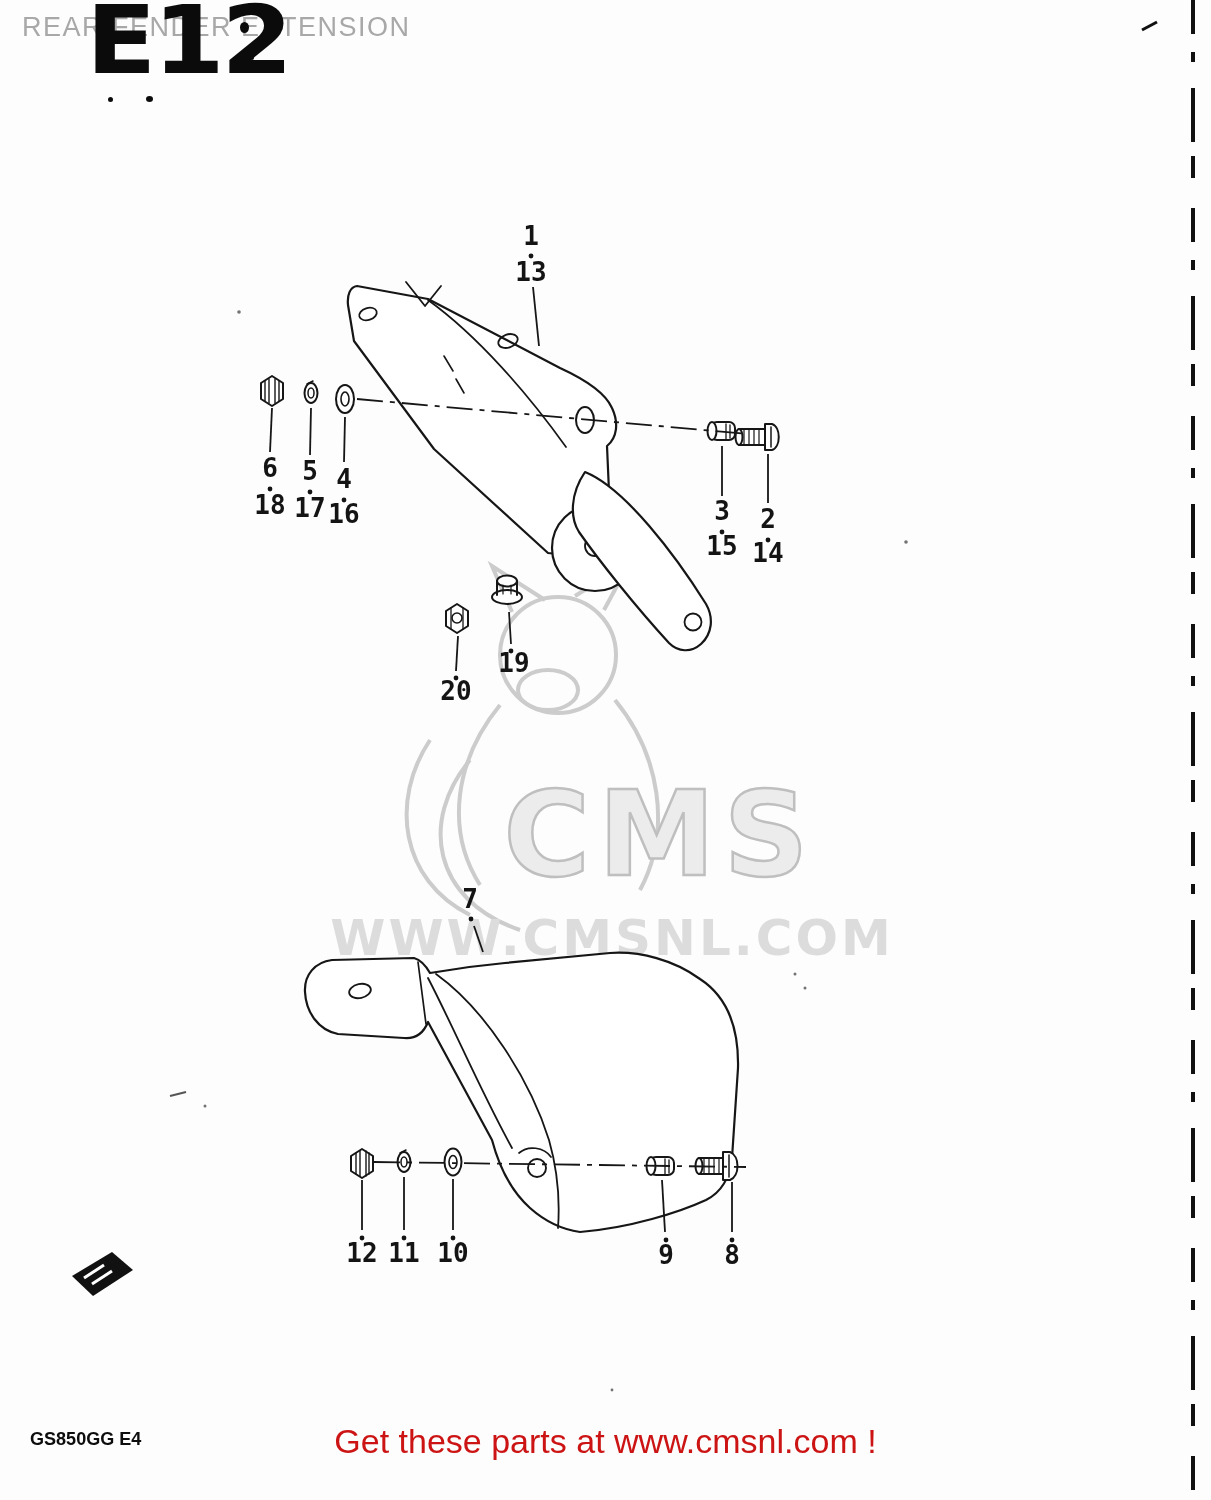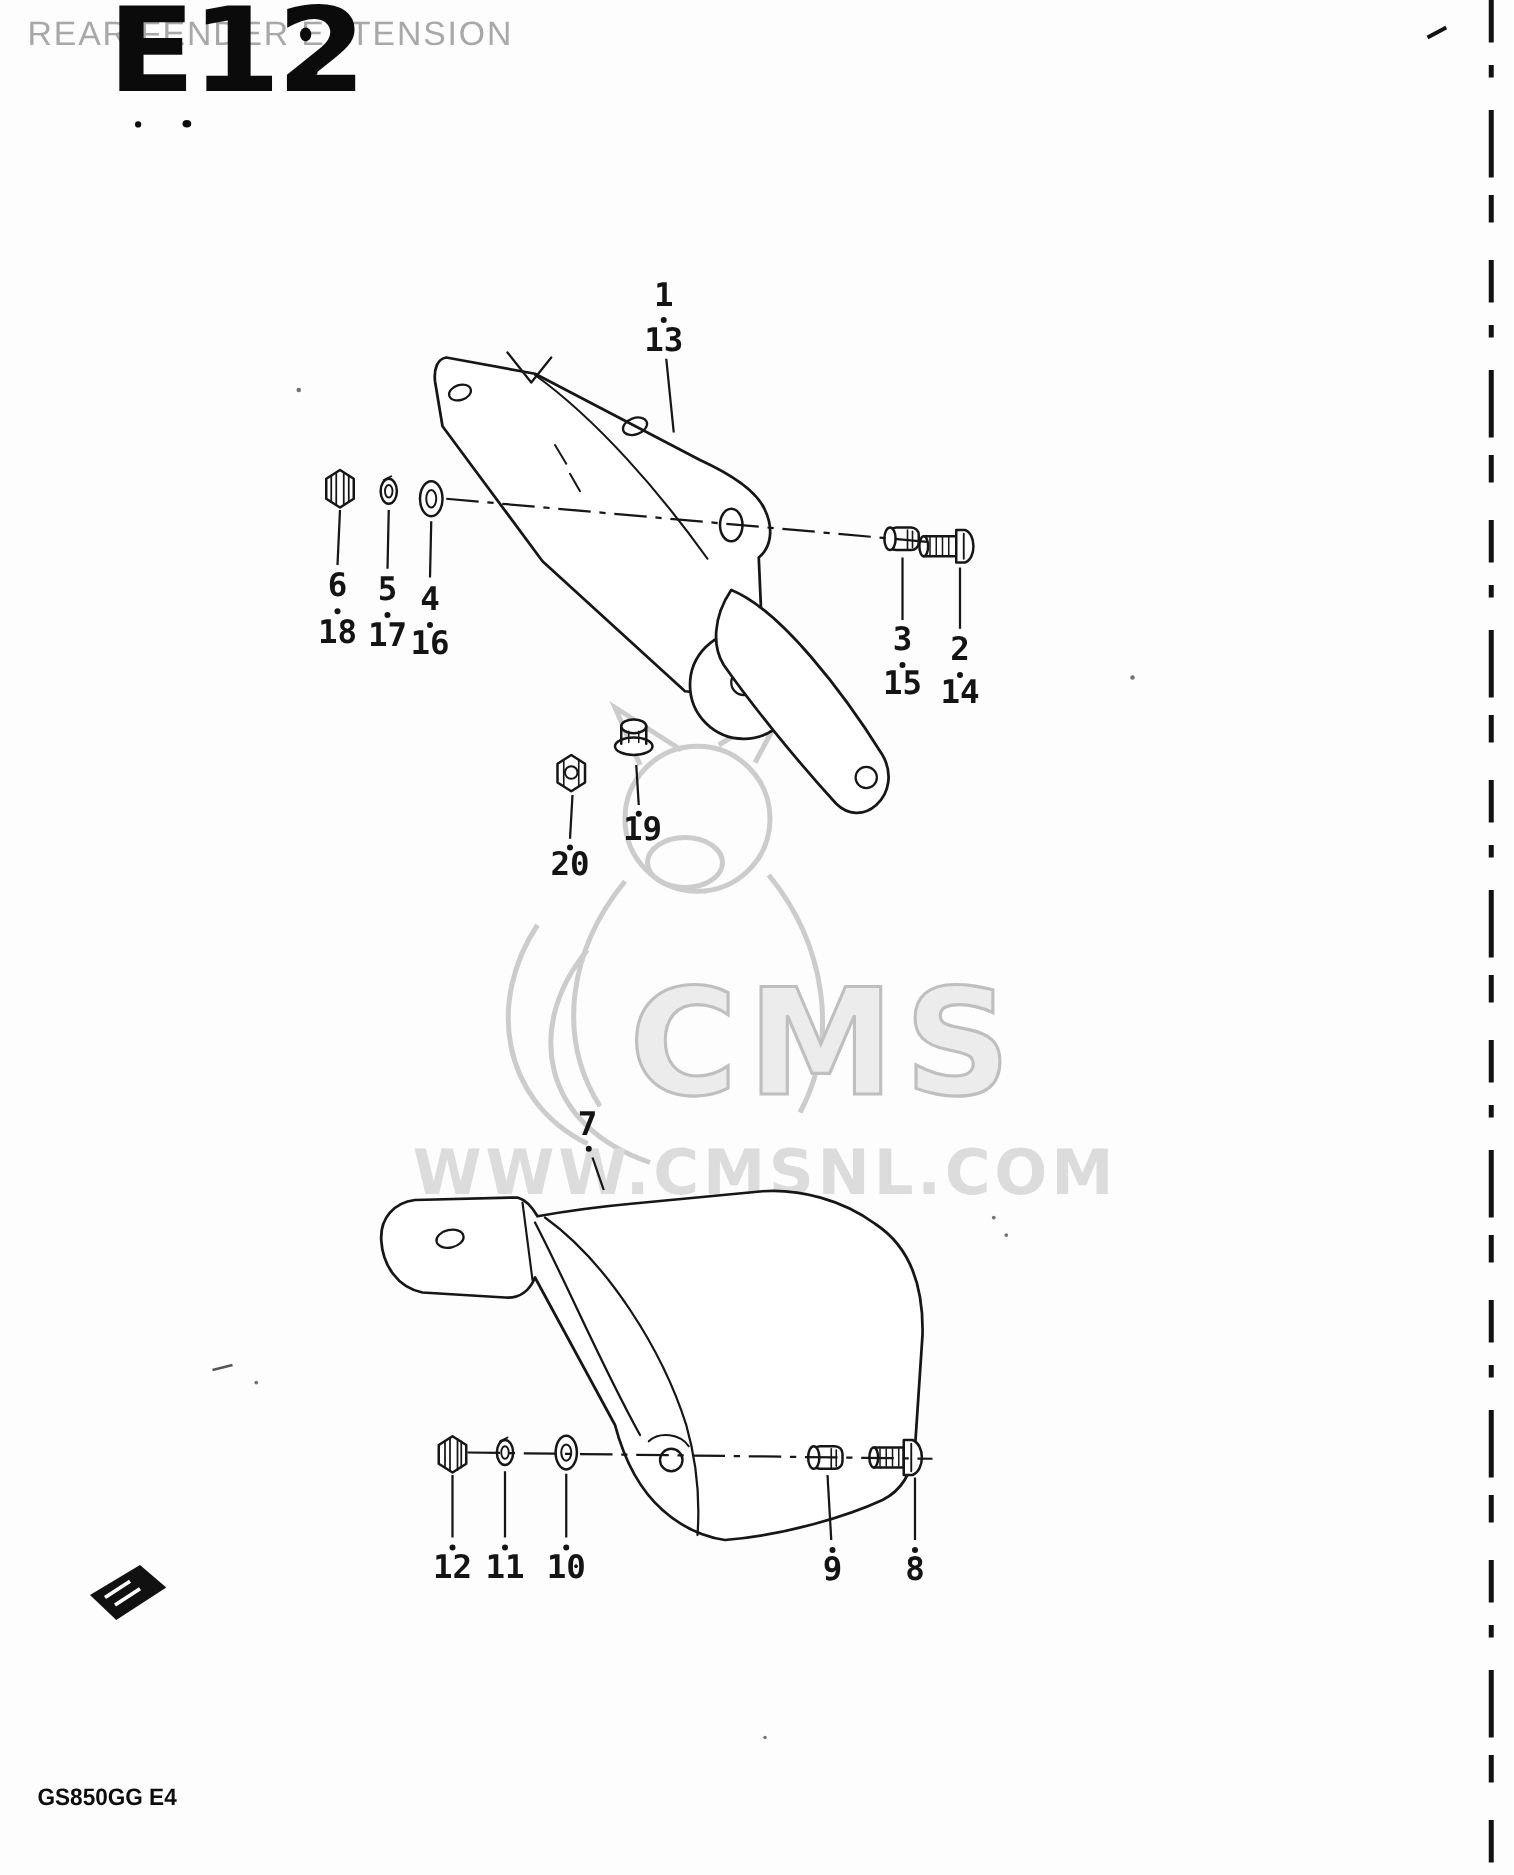--- a/index.html
+++ b/index.html
@@ -303,14 +303,15 @@
     <line x1="170" y1="1096" x2="186" y2="1092" stroke="#555555" stroke-width="2"></line>
 
     <g>
       <polygon points="72,1276 112,1252 133,1270 93,1296" fill="#111111"></polygon>
       <line x1="84" y1="1278" x2="104" y2="1265" stroke="#ffffff" stroke-width="3"></line>
       <line x1="92" y1="1284" x2="112" y2="1271" stroke="#ffffff" stroke-width="3"></line>
     </g>
   </svg>
 
   <div class="model-code">GS850GG E4</div>
+  <div class="promo">Get these parts at www.cmsnl.com !</div>
 
 </div>
 
 </body></html>

